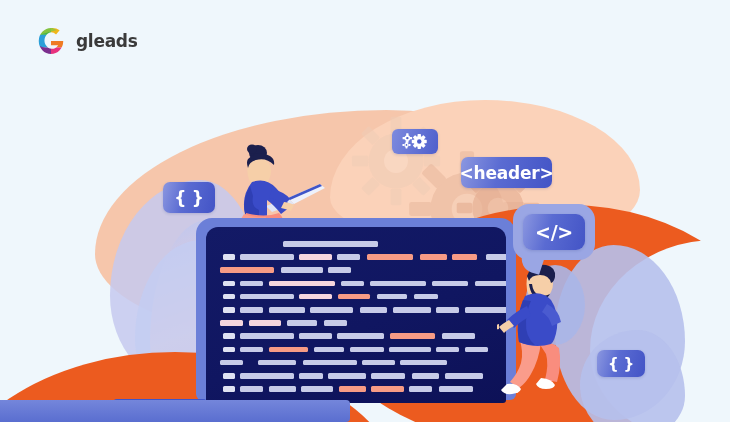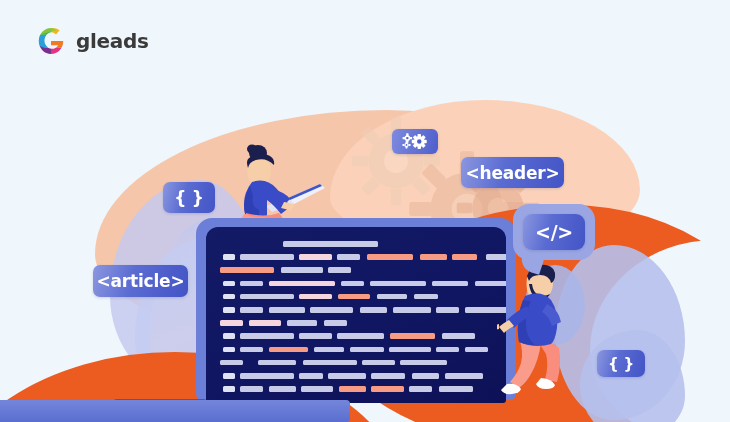--- a/index.html
+++ b/index.html
@@ -7,21 +7,21 @@
     width:730px;height:422px;overflow:hidden;
     font-family:"Liberation Sans", sans-serif;
     background:#eff7fc;
   }
   #stage{position:relative;width:730px;height:422px;overflow:hidden;background:#eff7fc;}
 
   
   #logo{position:absolute;left:33px;top:22px;display:flex;align-items:center;gap:7px;}
   #logo .hex{width:36px;height:38px;position:relative;}
   #logo .hexmark{width:100%;height:100%;display:block;}
-  #logo .word{font-weight:bold;font-size:20px;color:#3a3a3a;letter-spacing:-.3px;
+  #logo .word{font-weight:bold;font-size:17px;color:#3a3a3a;letter-spacing:-.3px;
     font-family:"DejaVu Sans",sans-serif;}
 
   
   #title{position:absolute;left:0;top:42px;width:730px;text-align:center;
     font-size:29px;font-weight:bold;color:#1446ef;letter-spacing:-.2px;
     font-family:"DejaVu Sans",sans-serif;}
 
   
   .blob{position:absolute;}
   #peach{left:95px;top:110px;width:530px;height:240px;
@@ -77,21 +77,21 @@
   
   .tag{position:absolute;display:flex;align-items:center;justify-content:center;
     color:#fff;font-weight:bold;border-radius:7px;
     background:linear-gradient(105deg,#8b97e0 0%,#5a6bd2 42%,#4354c6 100%);
     box-shadow:0 1px 3px rgba(40,50,120,.18);
     font-family:"DejaVu Sans",sans-serif;letter-spacing:-.2px;white-space:nowrap;}
   #tag-brace1{left:163px;top:182px;width:52px;height:31px;font-size:17px;}
   #tag-article{left:93px;top:265px;width:95px;height:32px;font-size:17px;}
   #tag-js{left:134px;top:341px;width:46px;height:32px;font-size:18px;}
   #tag-section{left:331px;top:185px;width:103px;height:33px;font-size:17px;}
-  #tag-header{left:461px;top:157px;width:103px;height:31px;font-size:17px;}
+  #tag-header{left:461px;top:157px;width:91px;height:31px;font-size:17px;}
   #tag-footer{left:571px;top:292px;width:99px;height:31px;font-size:17px;}
   #tag-brace2{left:597px;top:350px;width:48px;height:27px;font-size:15px;}
   #tag-gear{left:392px;top:129px;width:46px;height:25px;
     background:linear-gradient(105deg,#7d8ade 0%,#4e5fcc 100%);border-radius:6px;}
 
   
   #bubble{position:absolute;left:513px;top:204px;width:82px;height:56px;
     background:#9aa6e4;border-radius:16px;}
   #bubbleTail{position:absolute;left:521px;top:250px;width:22px;height:22px;
     background:#9aa6e4;border-radius:0 0 0 14px;transform:rotate(18deg);}
@@ -347,23 +347,20 @@
         <rect x="20" y="14.8" width="4" height="4" rx=".8" transform="rotate(45 22 10)"></rect>
         <rect x="13.2" y="8" width="4" height="4" rx=".8" transform="rotate(45 22 10)"></rect>
         <rect x="26.8" y="8" width="4" height="4" rx=".8" transform="rotate(45 22 10)"></rect>
       </g>
     </svg>
   </div>
 
   <div class="tag" id="tag-brace1">
     <span>{ }</span>
   </div>
-  <div class="tag" id="tag-article">
-    <span>&lt;article&gt;</span>
-  </div>
   <div class="tag" id="tag-header">
     <span>&lt;header&gt;</span>
   </div>
   <div class="tag" id="tag-brace2">
     <span>{ }</span>
   </div>
 
   <div id="logo">
     <span class="hex">
       <svg class="hexmark" viewBox="0 0 100 104" aria-hidden="true">

